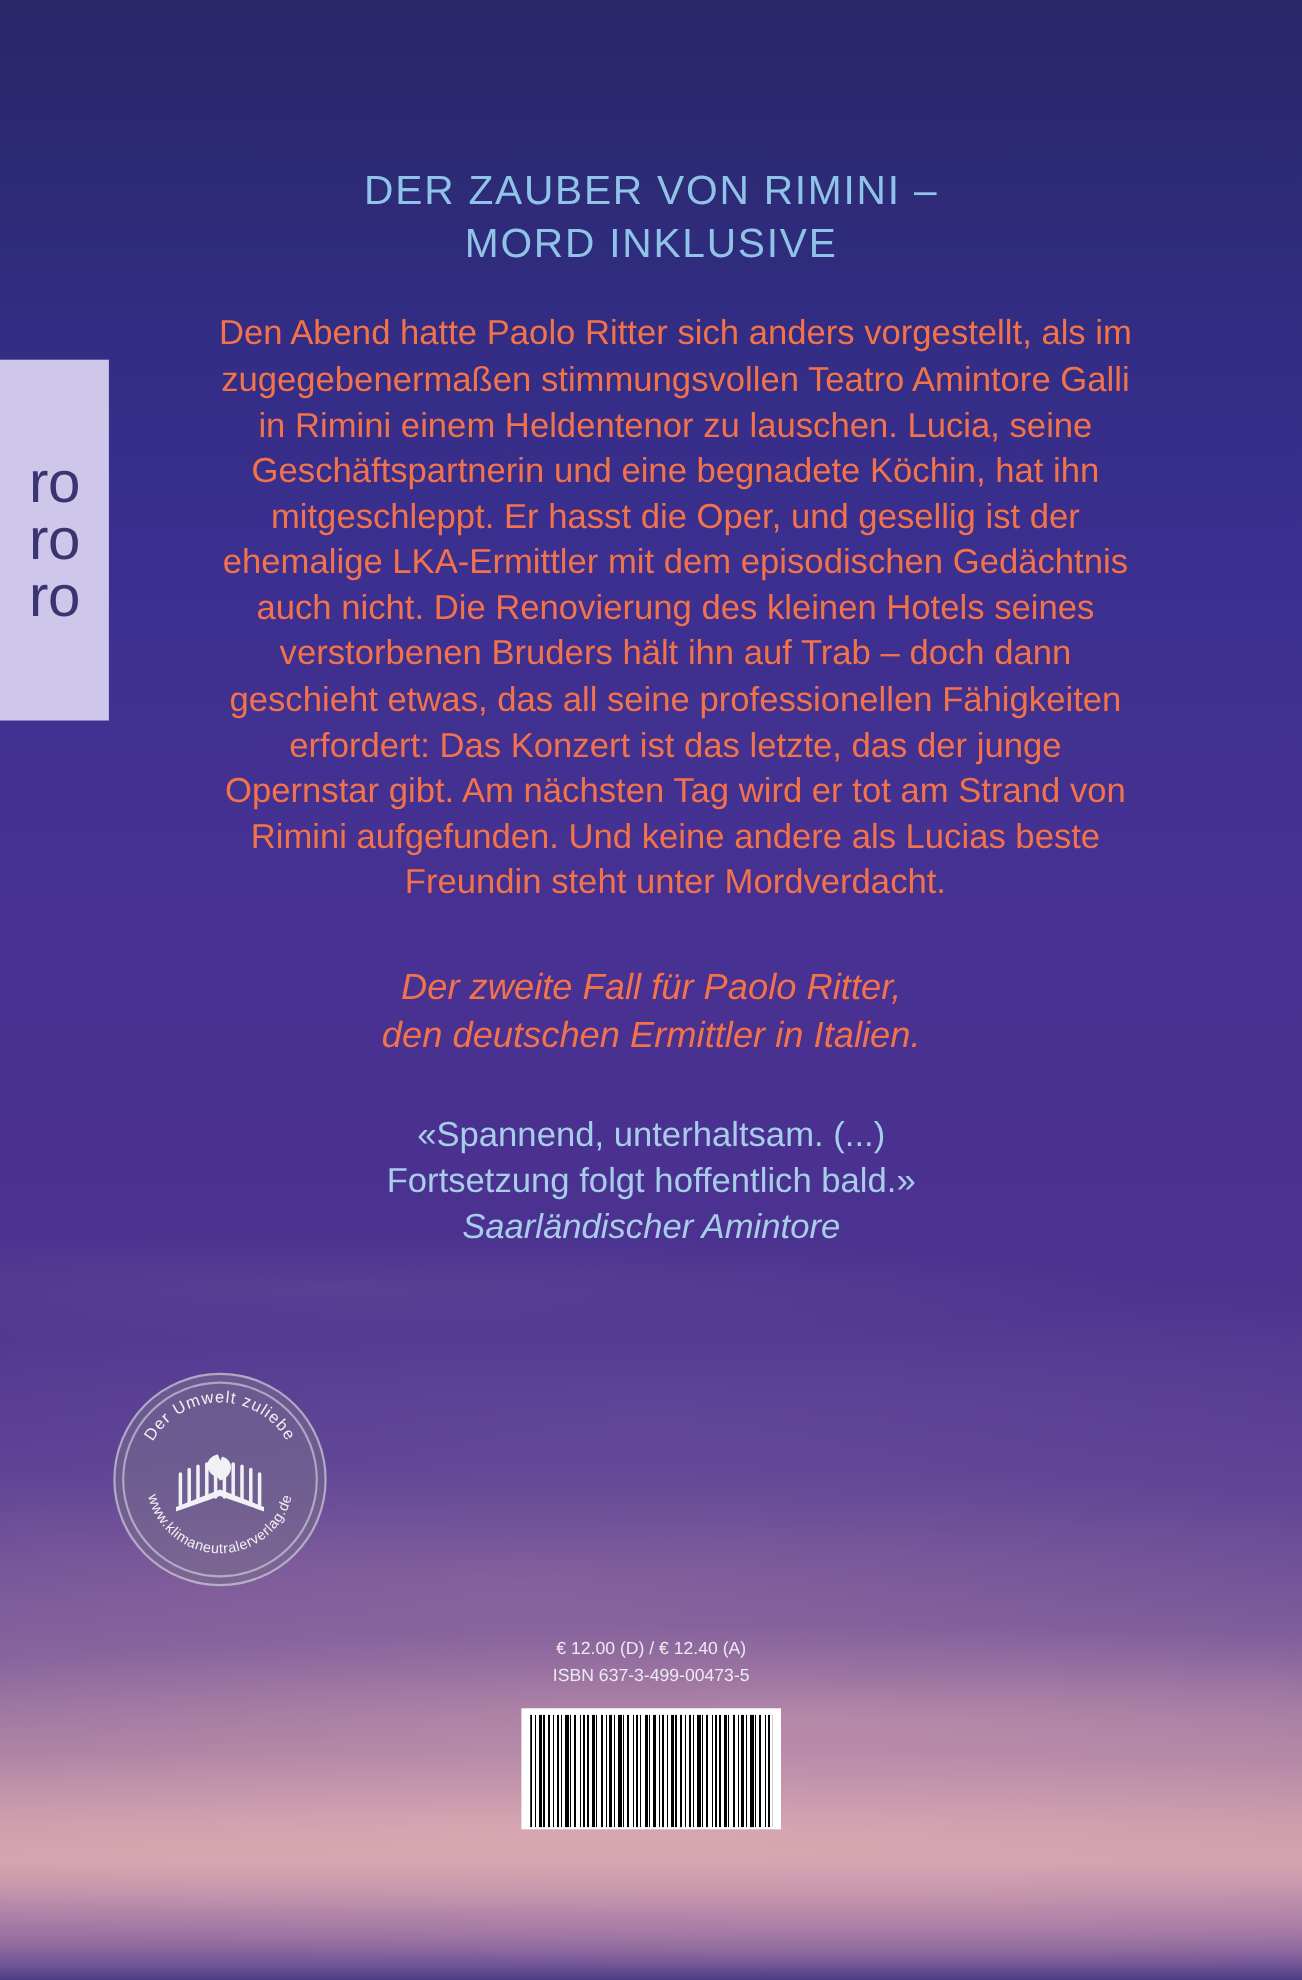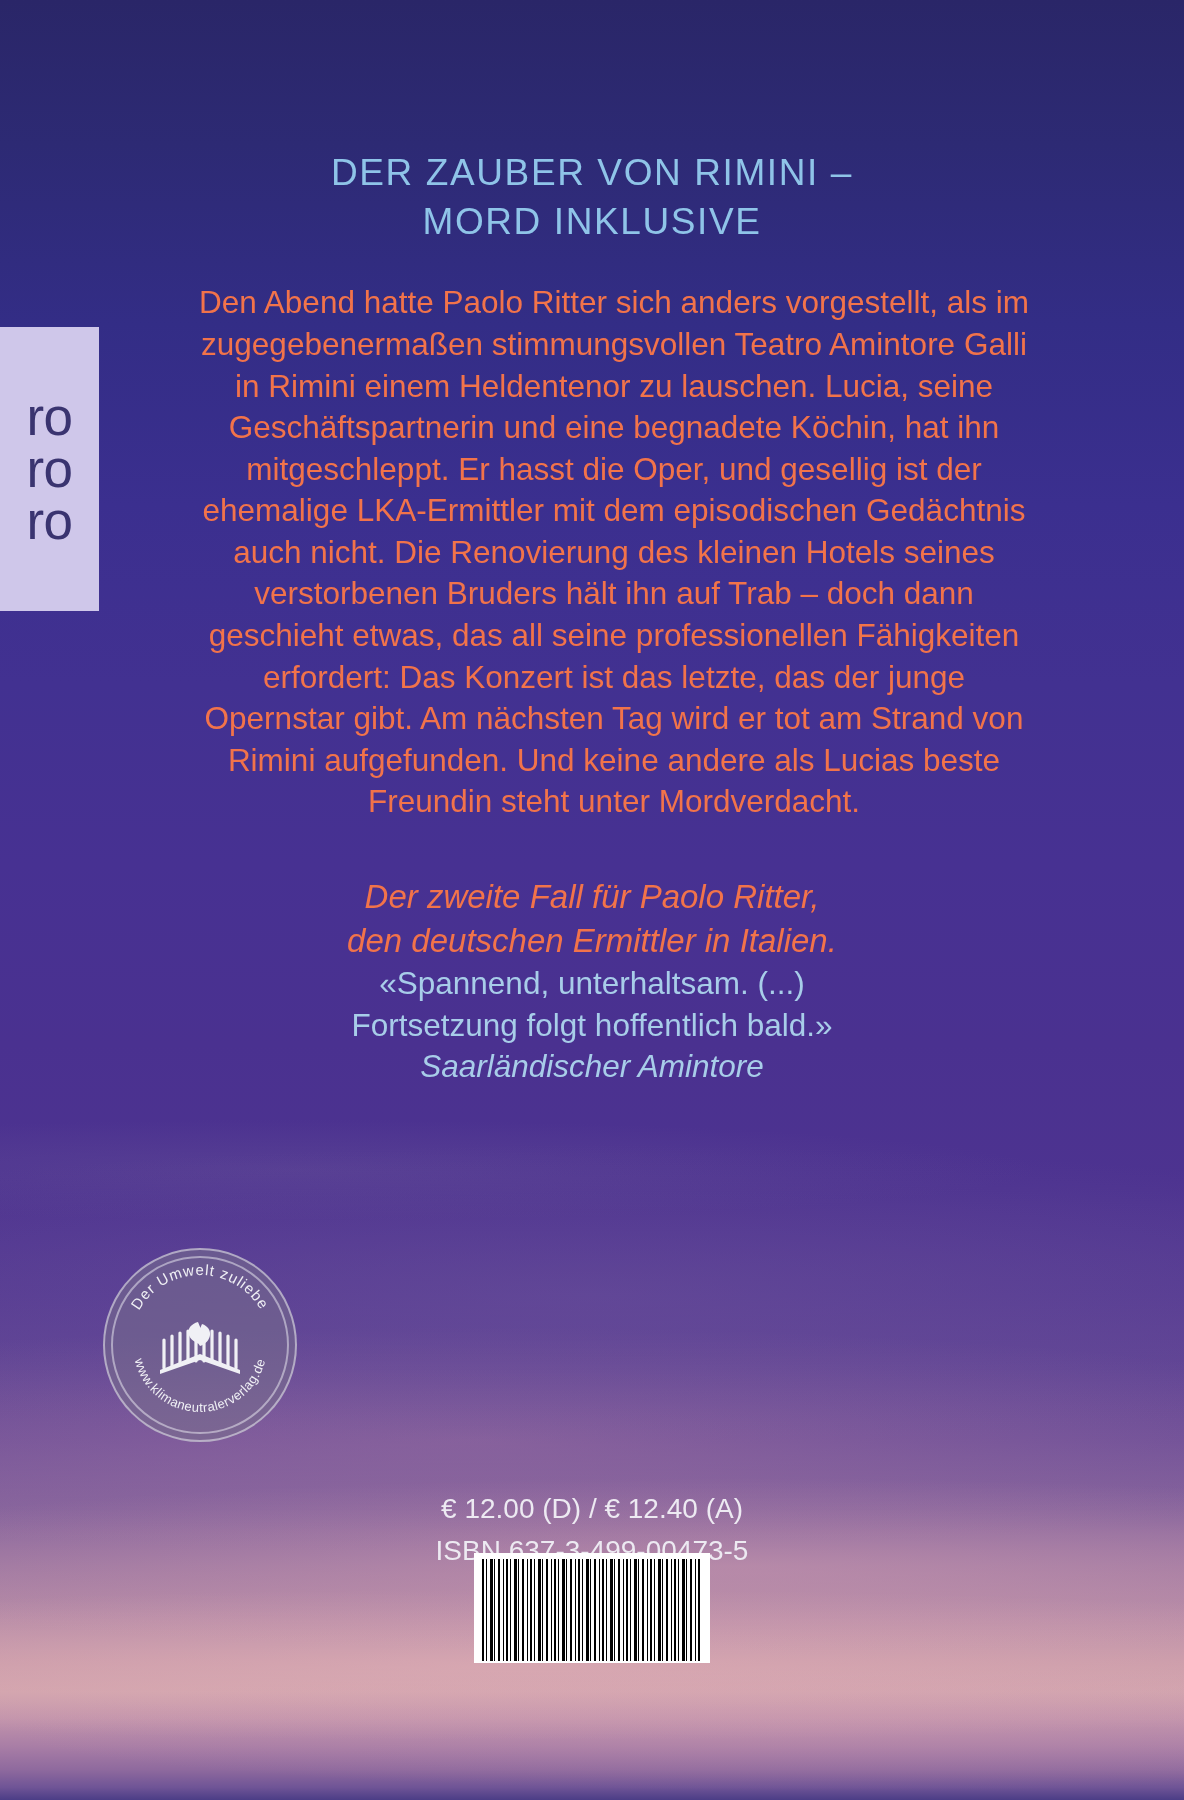--- a/index.html
+++ b/index.html
@@ -58,21 +58,21 @@
       radial-gradient(ellipse 90% 4% at 25% 65%, rgba(110,90,155,0.30), rgba(110,90,155,0) 70%);
     pointer-events: none;
   }
 
   
   .rororo {
     position: absolute;
     left: 0;
     top: 327px;
     width: 99px;
-    height: 284px;
+    height: 328px;
     background: #cfc7ea;
     color: #3a3470;
     display: flex;
     flex-direction: column;
     align-items: center;
     justify-content: center;
     line-height: 0.98;
     font-size: 53px;
     letter-spacing: -0.5px;
     font-family: "Liberation Sans", sans-serif;
@@ -109,20 +109,21 @@
   .tagline {
     margin-top: 52px;
     color: #f2734a;
     font-size: 33px;
     line-height: 1.33;
     padding: 0 150px;
     font-style: italic;
   }
 
   .quote {
+    margin-top: 48px;
     color: #a8cde9;
     font-size: 31.5px;
     line-height: 1.33;
     padding: 0 150px;
   }
   .quote .source {
     font-style: italic;
     display: block;
   }
 
@@ -139,21 +140,21 @@
     color: #efeff4;
   }
   .seal svg { display: block; }
 
   .price {
     position: absolute;
     left: 0; right: 0;
     top: 1488px;
     text-align: center;
     color: #edeaf2;
-    font-size: 28px;
+    font-size: 16px;
     line-height: 1.5;
   }
 
   .barcode {
     position: absolute;
     left: 50%;
     transform: translateX(-50%);
     top: 1553px;
     width: 236px;
     height: 110px;

